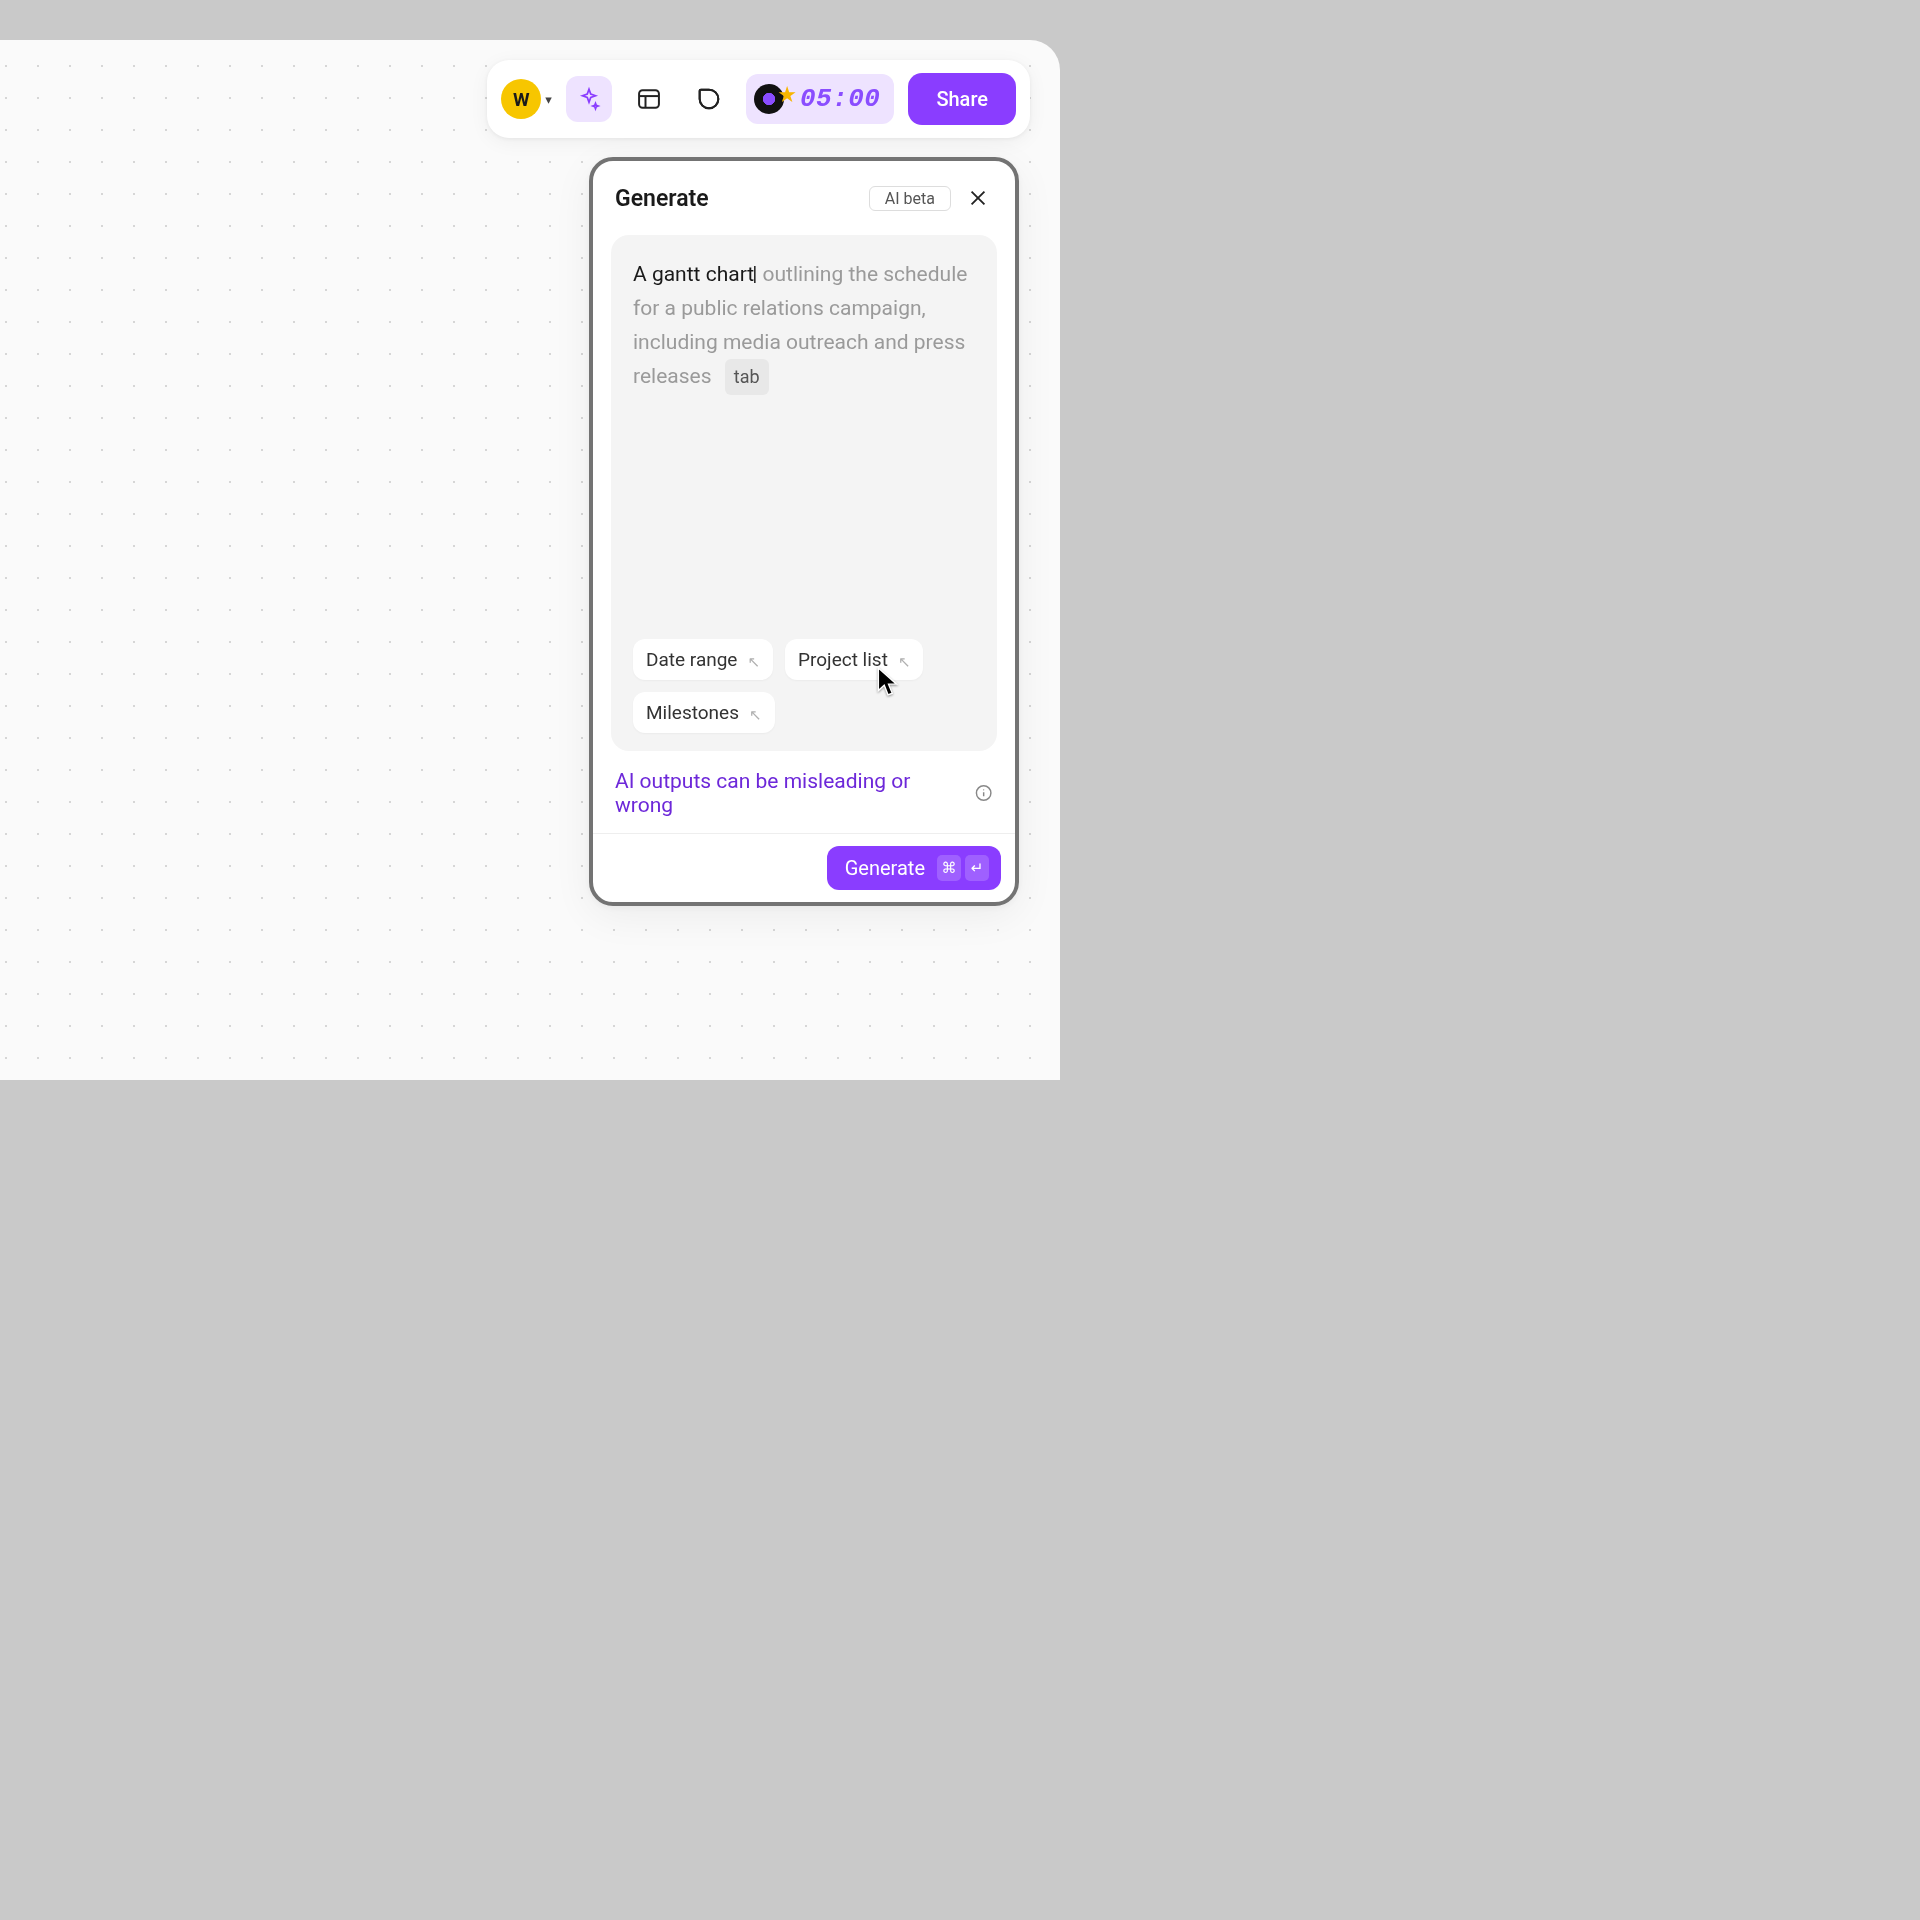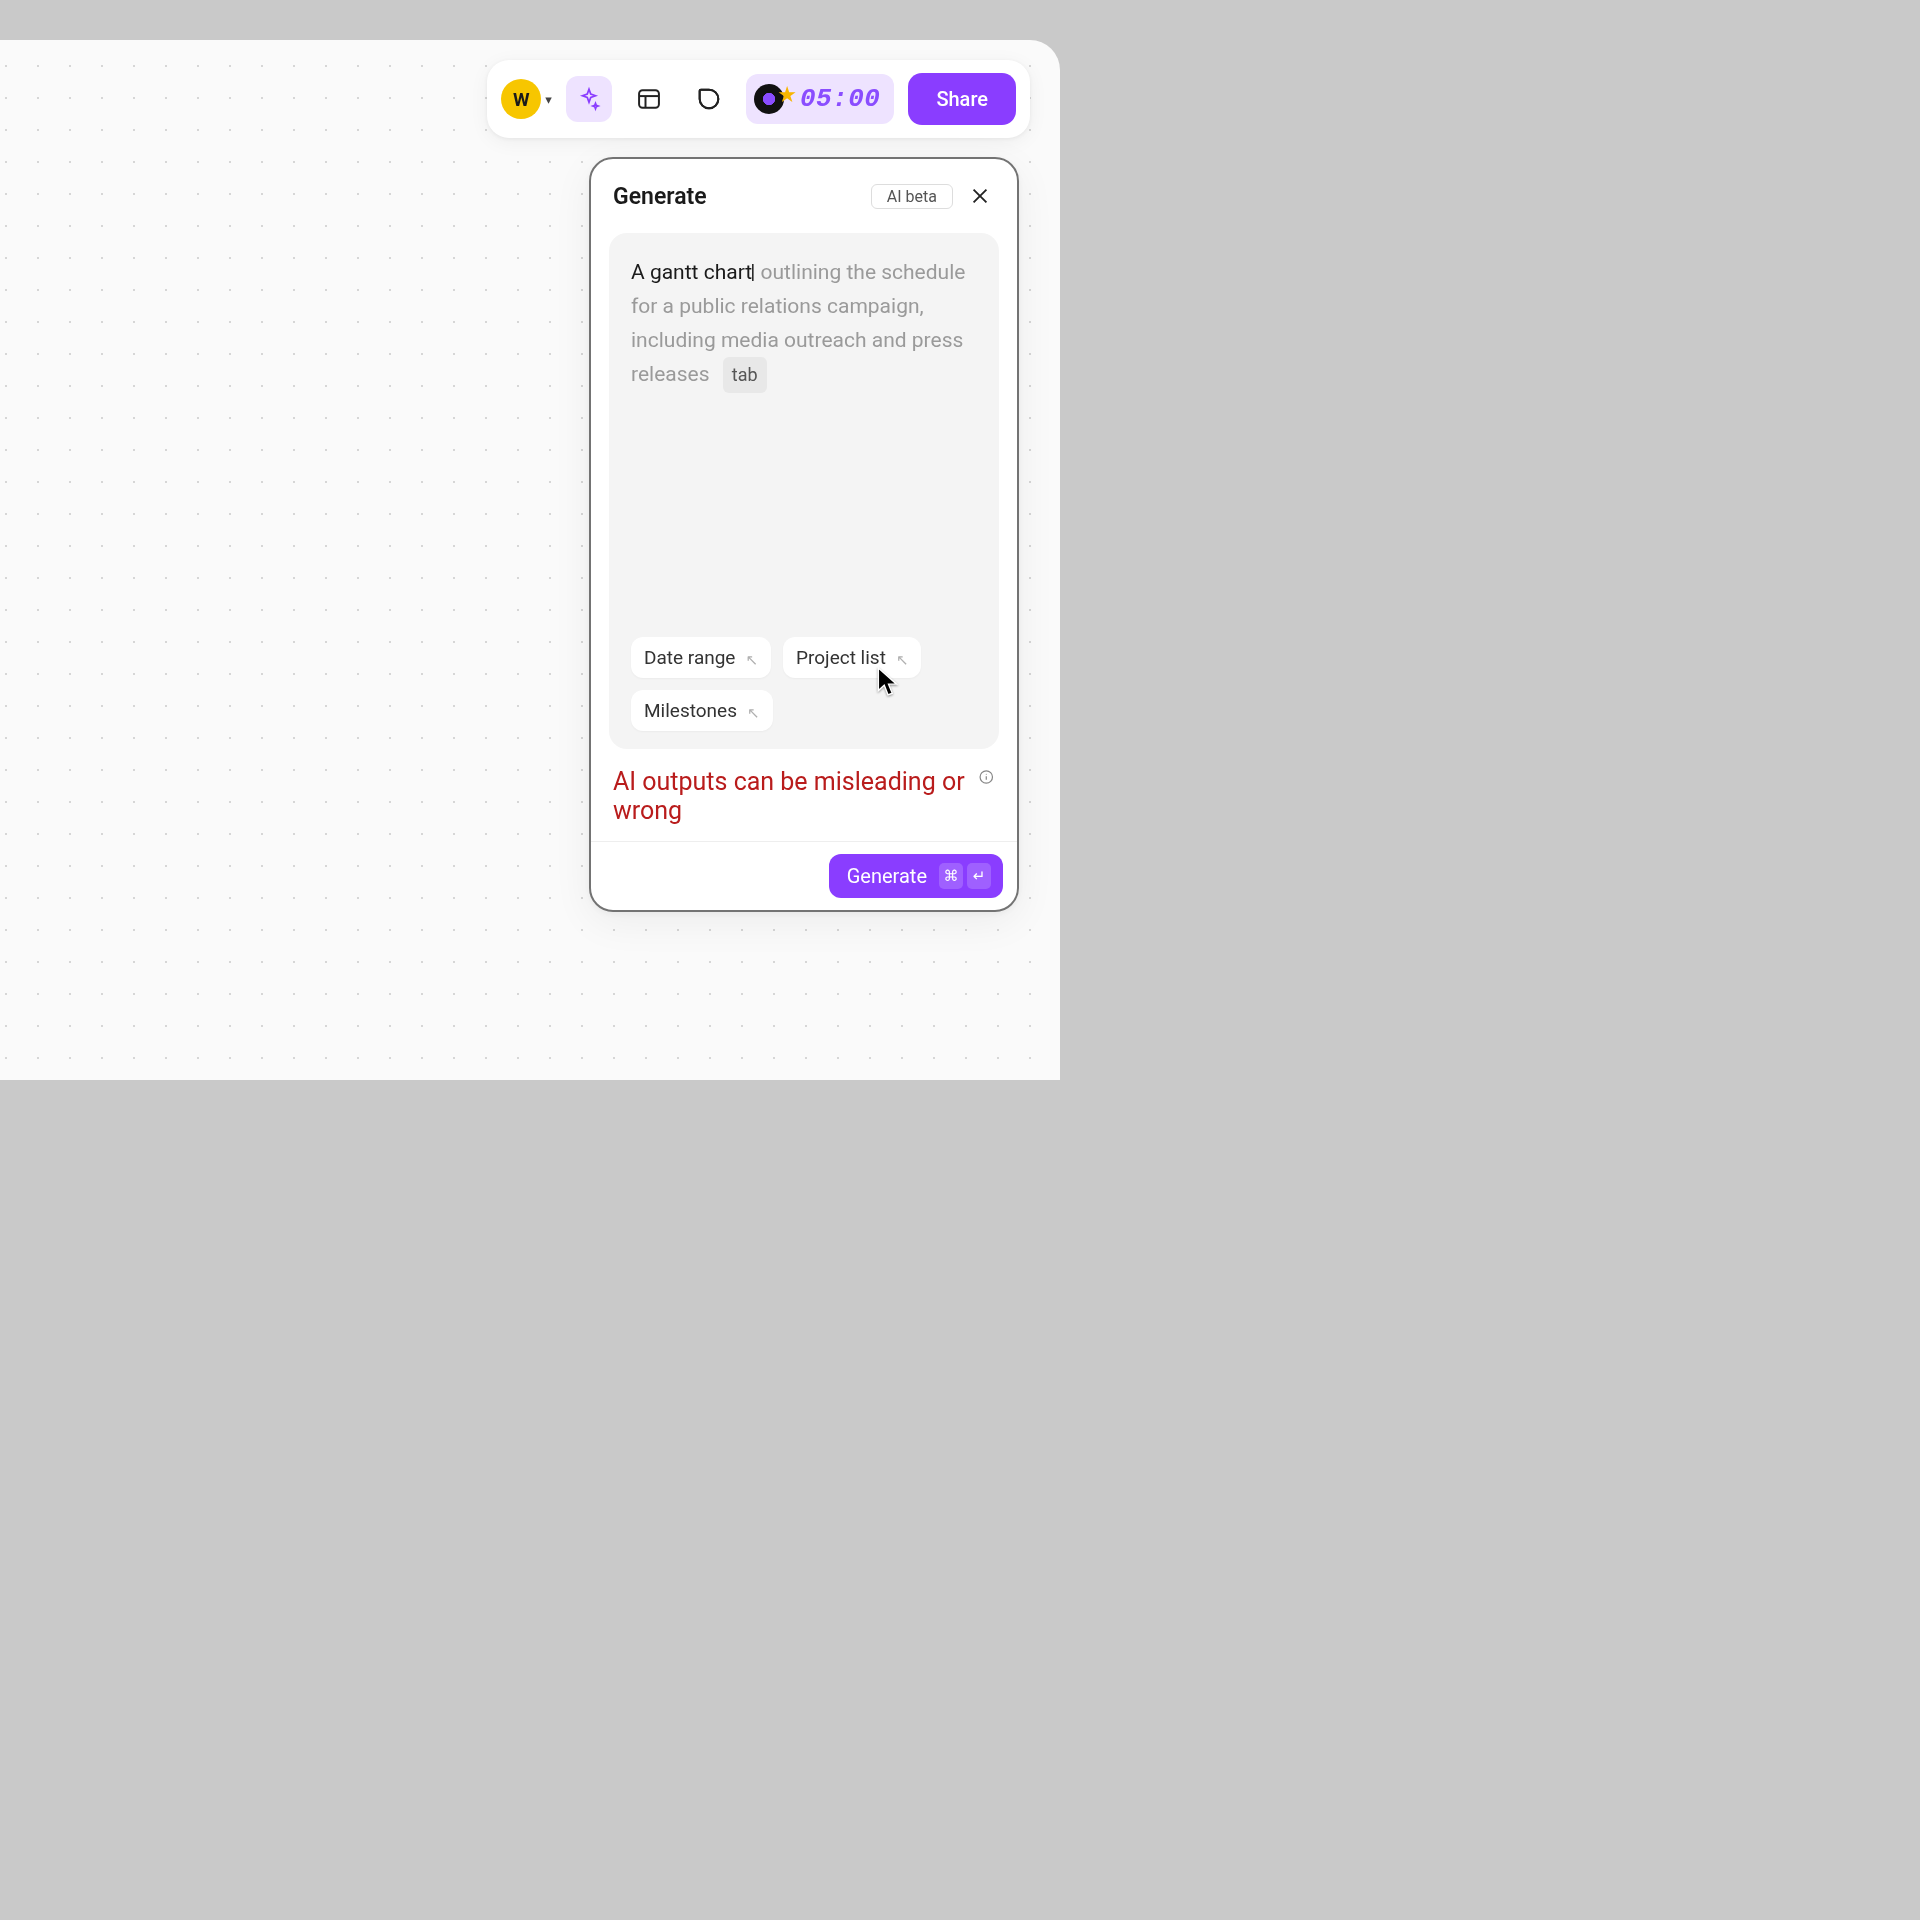--- a/index.html
+++ b/index.html
@@ -117,21 +117,21 @@
     align-items: center;
   }
 
   
   .panel {
     position: absolute;
     top: 157px;
     left: 589px;
     width: 430px;
     background: #fff;
-    border: 2px solid #737373;
+    border: 4px solid #737373;
     border-radius: 24px;
     box-shadow: 0 2px 6px rgba(0,0,0,0.04), 0 10px 40px rgba(0,0,0,0.06);
     overflow: hidden;
   }
   .panel-header {
     display: flex;
     align-items: center;
     padding: 22px 22px 10px 22px;
     gap: 12px;
   }
@@ -200,23 +200,24 @@
     display: flex;
     align-items: flex-end;
     gap: 10px;
     box-shadow: 0 1px 2px rgba(0,0,0,0.04);
   }
   .chip .arr { color: #b0b0b0; font-size: 15px; }
 
   .disclaimer {
     padding: 18px 22px 16px 22px;
     display: flex;
+    align-items: center;
     gap: 12px;
-    color: #b91c1c;
-    font-size: 25px;
+    color: #6d28d9;
+    font-size: 21px;
   }
 
   .panel-footer {
     border-top: 1px solid #eee;
     padding: 12px 14px;
     display: flex;
     justify-content: flex-end;
   }
   .gen-btn {
     background: #8a3dff;

